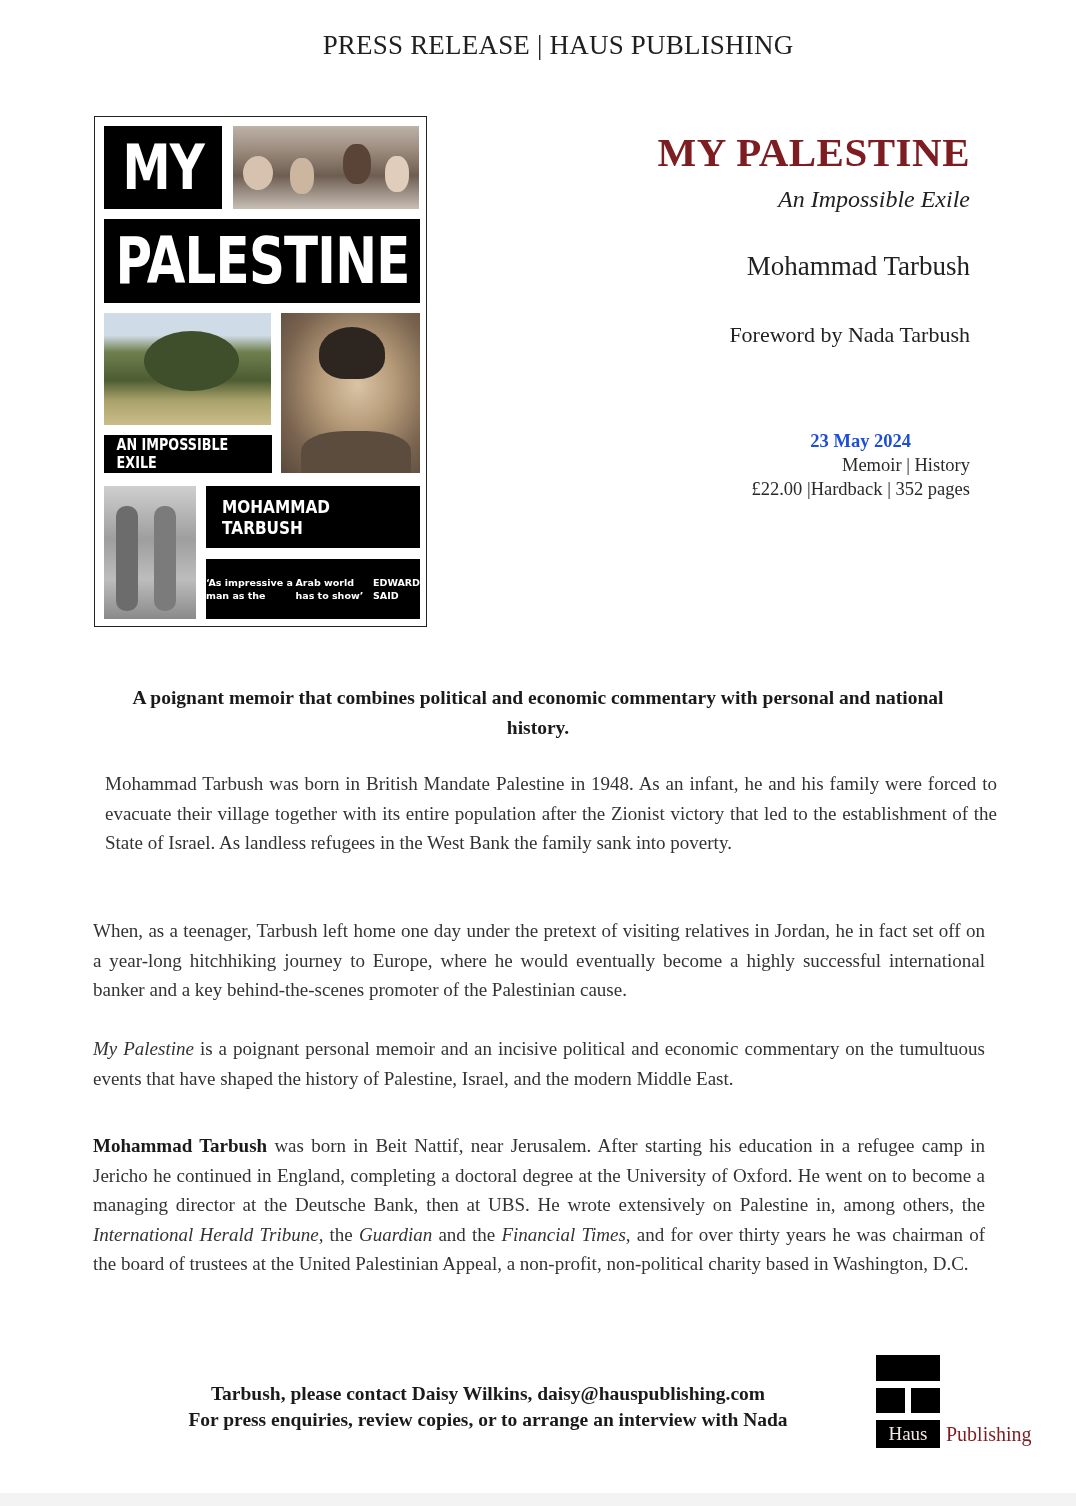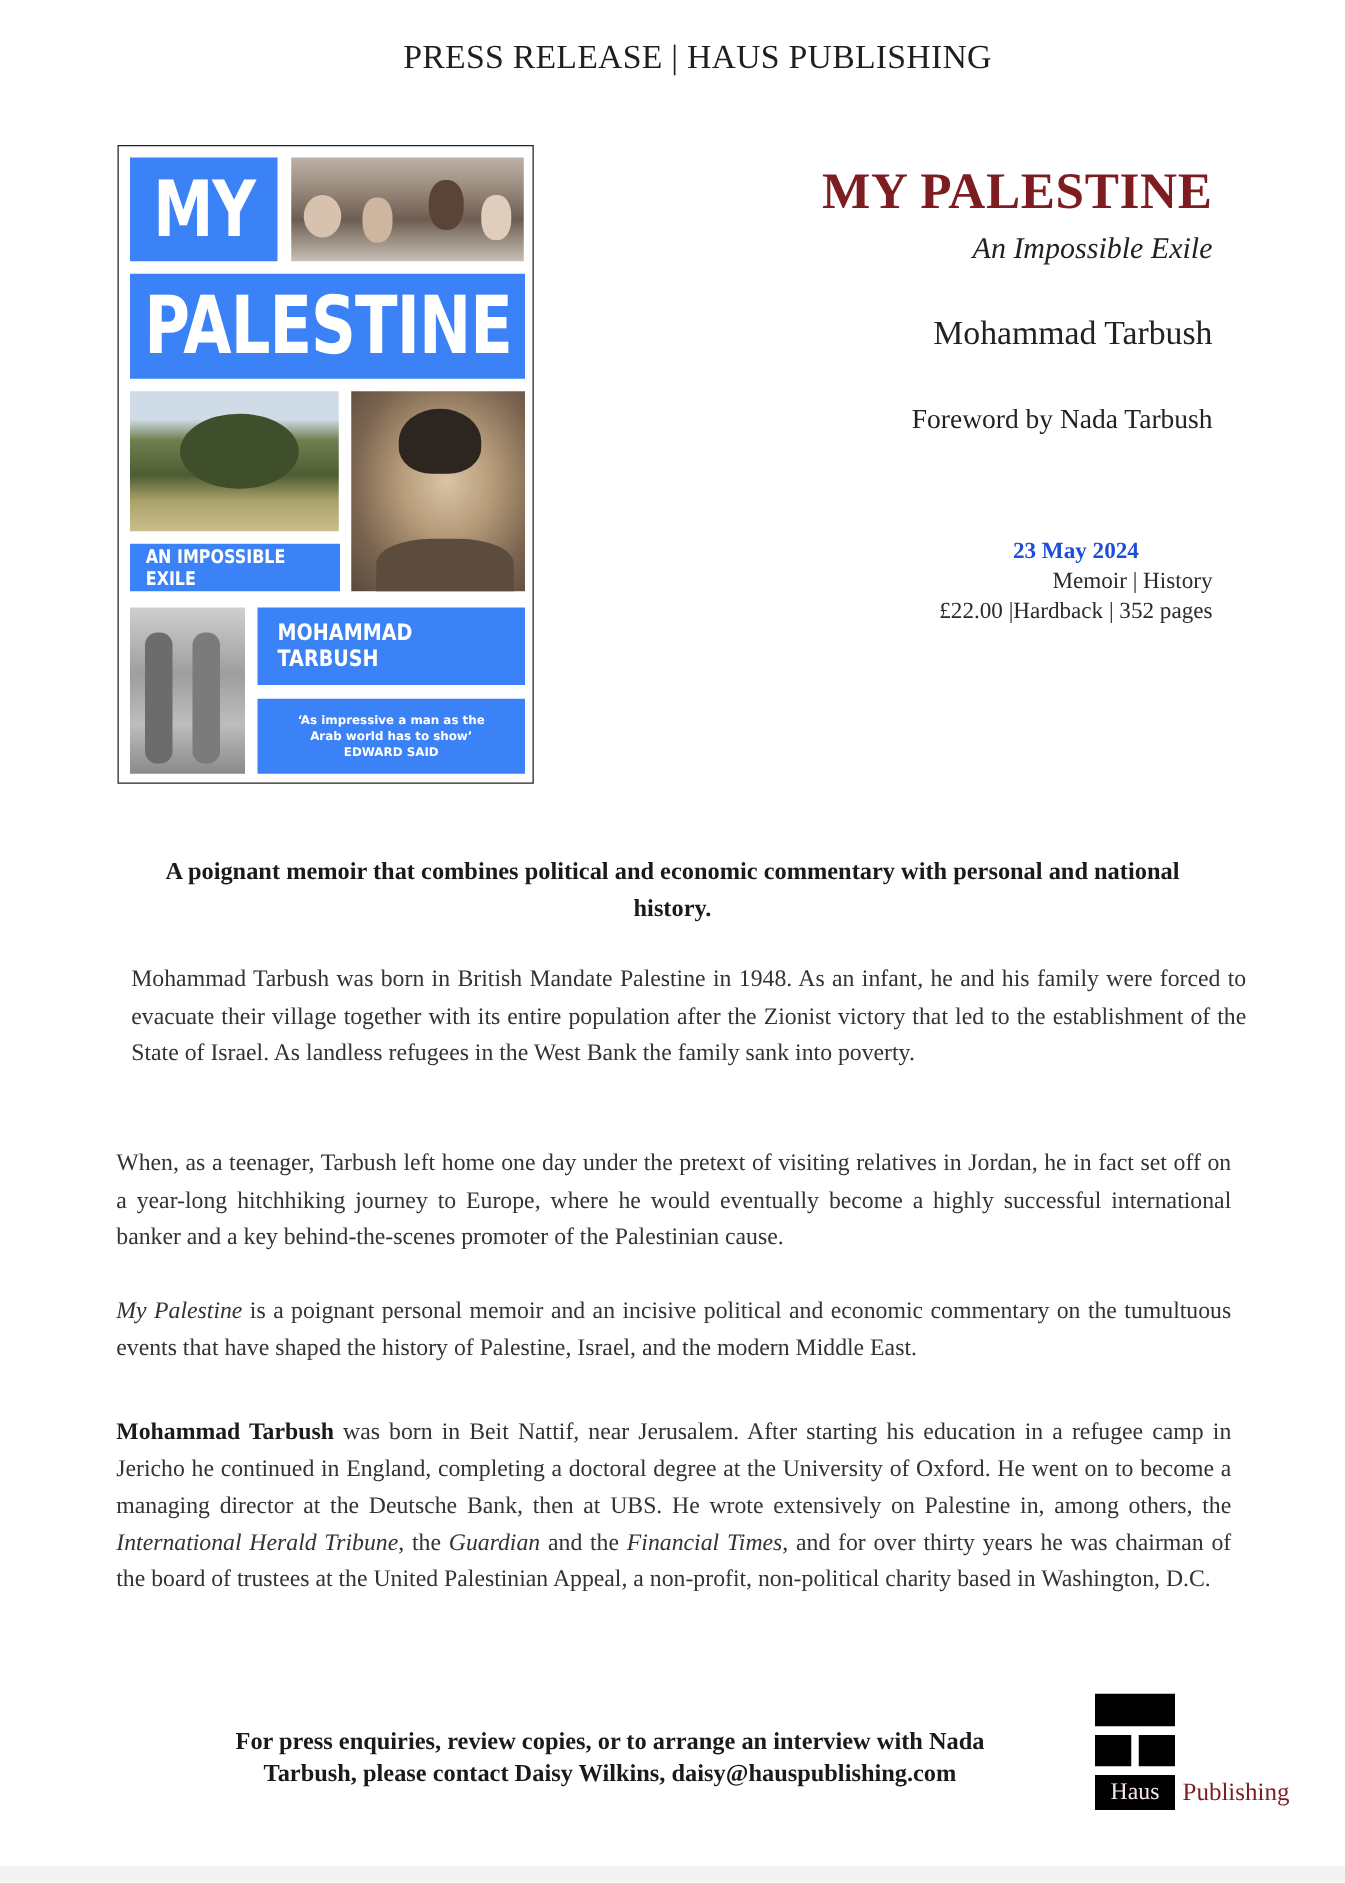--- a/index.html
+++ b/index.html
@@ -12,30 +12,30 @@
   .header {
     position: absolute; left: 0; top: 30px; width: 1076px; text-align: center;
     font-size: 27px; letter-spacing: 0.2px; color: #1f1f1f; margin-left: 20px;
   }
 
   
   .cover {
     position: absolute; left: 94px; top: 116px; width: 333px; height: 511px;
     border: 1.5px solid #222; background: #fff; box-sizing: border-box;
   }
-  .cover .blk { position: absolute; background: #3b82f6; color: #fff; display: flex; align-items: center; justify-content: center;
+  .cover .blk { position: absolute; background: #000000; color: #fff; display: flex; align-items: center; justify-content: center;
     font-family: "DejaVu Sans", "Liberation Sans", sans-serif; font-weight: bold; }
   .cover .photo { position: absolute; overflow: hidden; }
   .c-my { left: 9px; top: 9px; width: 118px; height: 83px; font-size: 62px; letter-spacing: -1px; transform-origin: center; }
   .c-my span, .c-pal span { display: inline-block; transform: scaleX(0.78); }
   .c-pal { left: 9px; top: 102px; width: 316px; height: 84px; font-size: 64px; letter-spacing: -1px; }
   .c-exile { left: 9px; top: 318px; width: 168px; height: 38px; font-size: 15px; }
   .c-exile span, .c-author span { display: inline-block; transform: scaleX(0.85); }
   .c-author { left: 111px; top: 369px; width: 214px; height: 62px; font-size: 18px; }
-  .c-quote { left: 111px; top: 442px; width: 214px; height: 60px; flex-direction: column; font-weight: normal; font-size: 9.5px; line-height: 13px; text-align: left; color: #f1e2e2; }
+  .c-quote { left: 111px; top: 442px; width: 214px; height: 60px; flex-direction: row; font-weight: normal; font-size: 9.5px; line-height: 13px; text-align: left; color: #f1e2e2; }
   .c-quote .q-by { font-weight: bold; color: #fff; }
 
   .ph-crowd { left: 138px; top: 9px; width: 186px; height: 83px;
     background: linear-gradient(180deg, #bdb2a8 0%, #9a8a7c 30%, #6e5e52 60%, #c8bfb5 100%); }
   .ph-crowd::before { content: ""; position: absolute; left: 10px; top: 30px; width: 30px; height: 34px; border-radius: 50%; background: #d6c2ae; }
   .ph-crowd::after { content: ""; position: absolute; left: 110px; top: 18px; width: 28px; height: 40px; border-radius: 45%; background: #5a4438; box-shadow: 40px 10px 0 -2px #e0cdbb, -55px 12px 0 -2px #cdb6a0; }
   .ph-tree { left: 9px; top: 196px; width: 167px; height: 112px;
     background: linear-gradient(180deg, #cfdbe6 0%, #cfdbe6 20%, #6f7f4e 35%, #4d5d32 60%, #a9a16a 78%, #cbbd8a 100%); }
   .ph-tree::before { content: ""; position: absolute; left: 40px; top: 18px; width: 95px; height: 60px; border-radius: 50%; background: #3f4f2b; }
   .ph-portrait { left: 186px; top: 196px; width: 139px; height: 160px;
@@ -122,22 +122,22 @@
 </div>
 
 <div class="lead">A poignant memoir that combines political and economic commentary with personal and national history.</div>
 
 <div class="para p1">Mohammad Tarbush was born in British Mandate Palestine in 1948. As an infant, he and his family were forced to evacuate their village together with its entire population after the Zionist victory that led to the establishment of the State of Israel. As landless refugees in the West Bank the family sank into poverty.</div>
 <div class="para p2">When, as a teenager, Tarbush left home one day under the pretext of visiting relatives in Jordan, he in fact set off on a year-long hitchhiking journey to Europe, where he would eventually become a highly successful international banker and a key behind-the-scenes promoter of the Palestinian cause.</div>
 <div class="para p3"><i>My Palestine</i><span> is a poignant personal memoir and an incisive political and economic commentary on the tumultuous events that have shaped the history of Palestine, Israel, and the modern Middle East.</span></div>
 <div class="para p4"><b>Mohammad Tarbush</b><span> was born in Beit Nattif, near Jerusalem. After starting his education in a refugee camp in Jericho he continued in England, completing a doctoral degree at the University of Oxford. He went on to become a managing director at the Deutsche Bank, then at UBS. He wrote extensively on Palestine in, among others, the </span><i>International Herald Tribune</i><span>, the </span><i>Guardian</i><span> and the </span><i>Financial Times</i><span>, and for over thirty years he was chairman of the board of trustees at the United Palestinian Appeal, a non-profit, non-political charity based in Washington, D.C.</span></div>
 
 <div class="contact">
+  <div><span>Tarbush, please contact Daisy Wilkins, </span><span>daisy@hauspublishing.com</span></div>
   <div>For press enquiries, review copies, or to arrange an interview with Nada</div>
-  <div><span>Tarbush, please contact Daisy Wilkins, </span><span>daisy@hauspublishing.com</span></div>
 </div>
 
 <div class="logo">
   <div class="bar lb-top"></div>
   <div class="bar lb-l"></div>
   <div class="bar lb-r"></div>
   <div class="bar lb-haus">Haus</div>
   <div class="pub">Publishing</div>
 </div>
 

